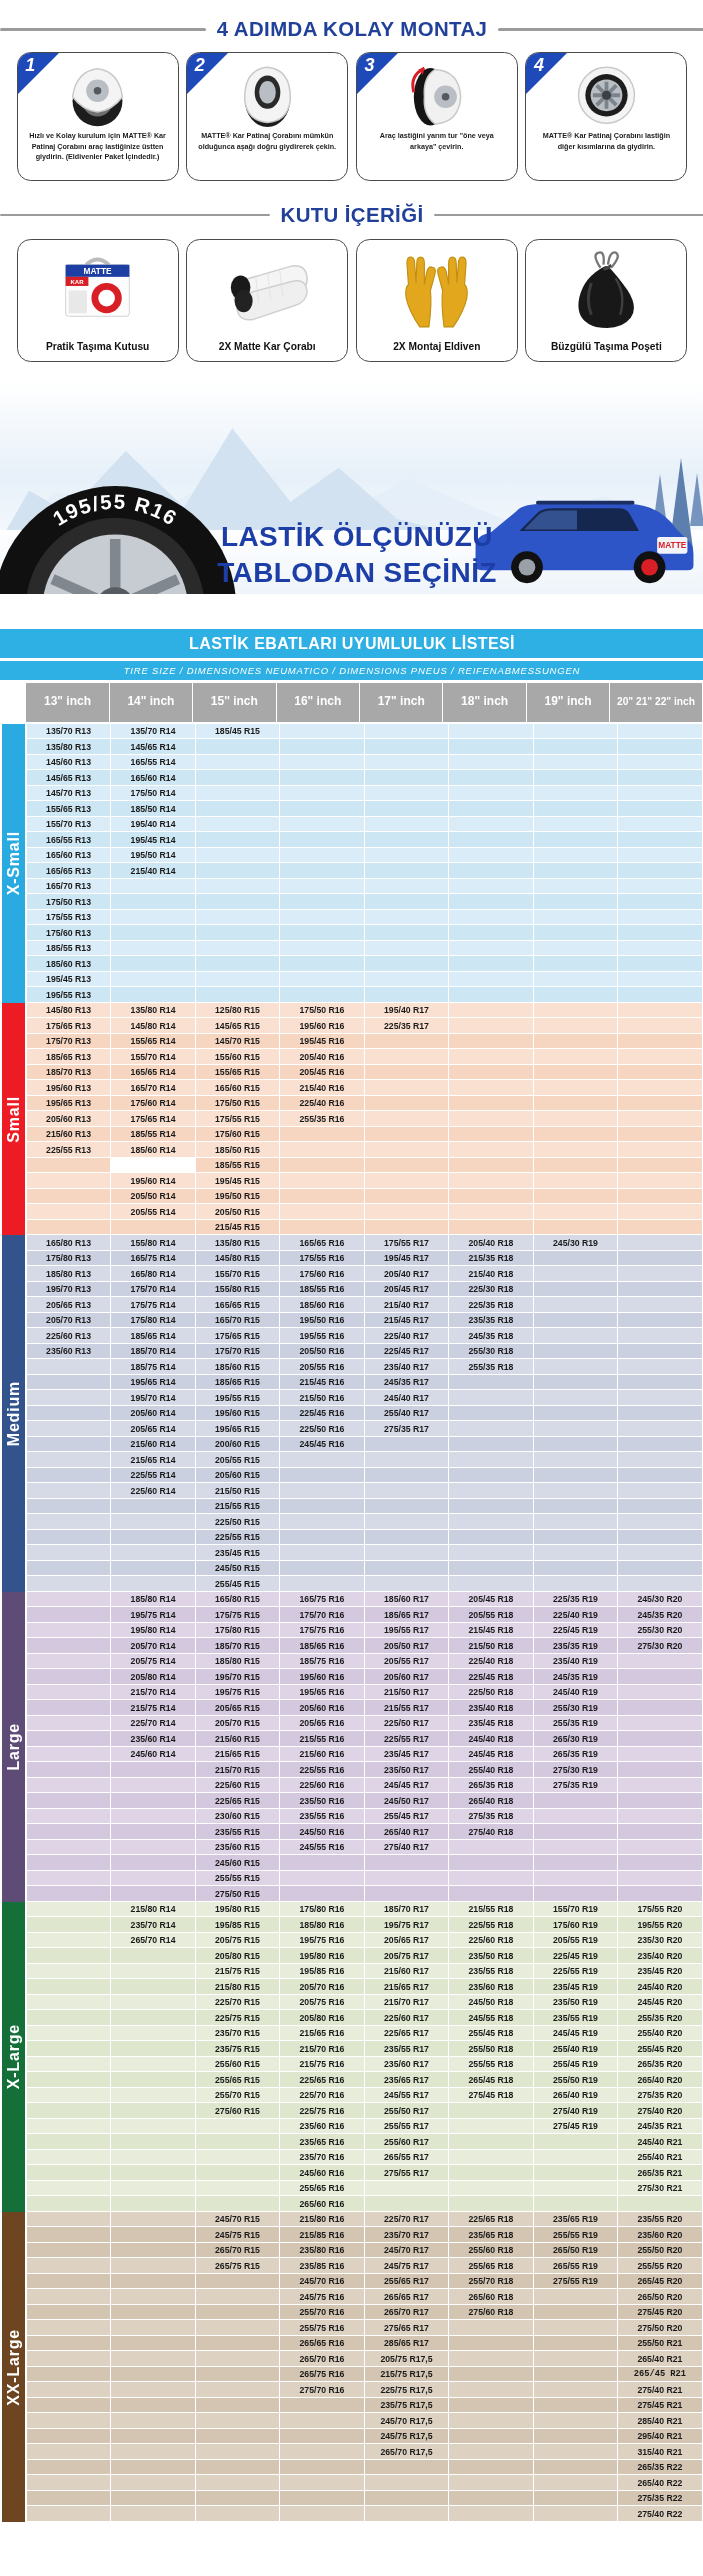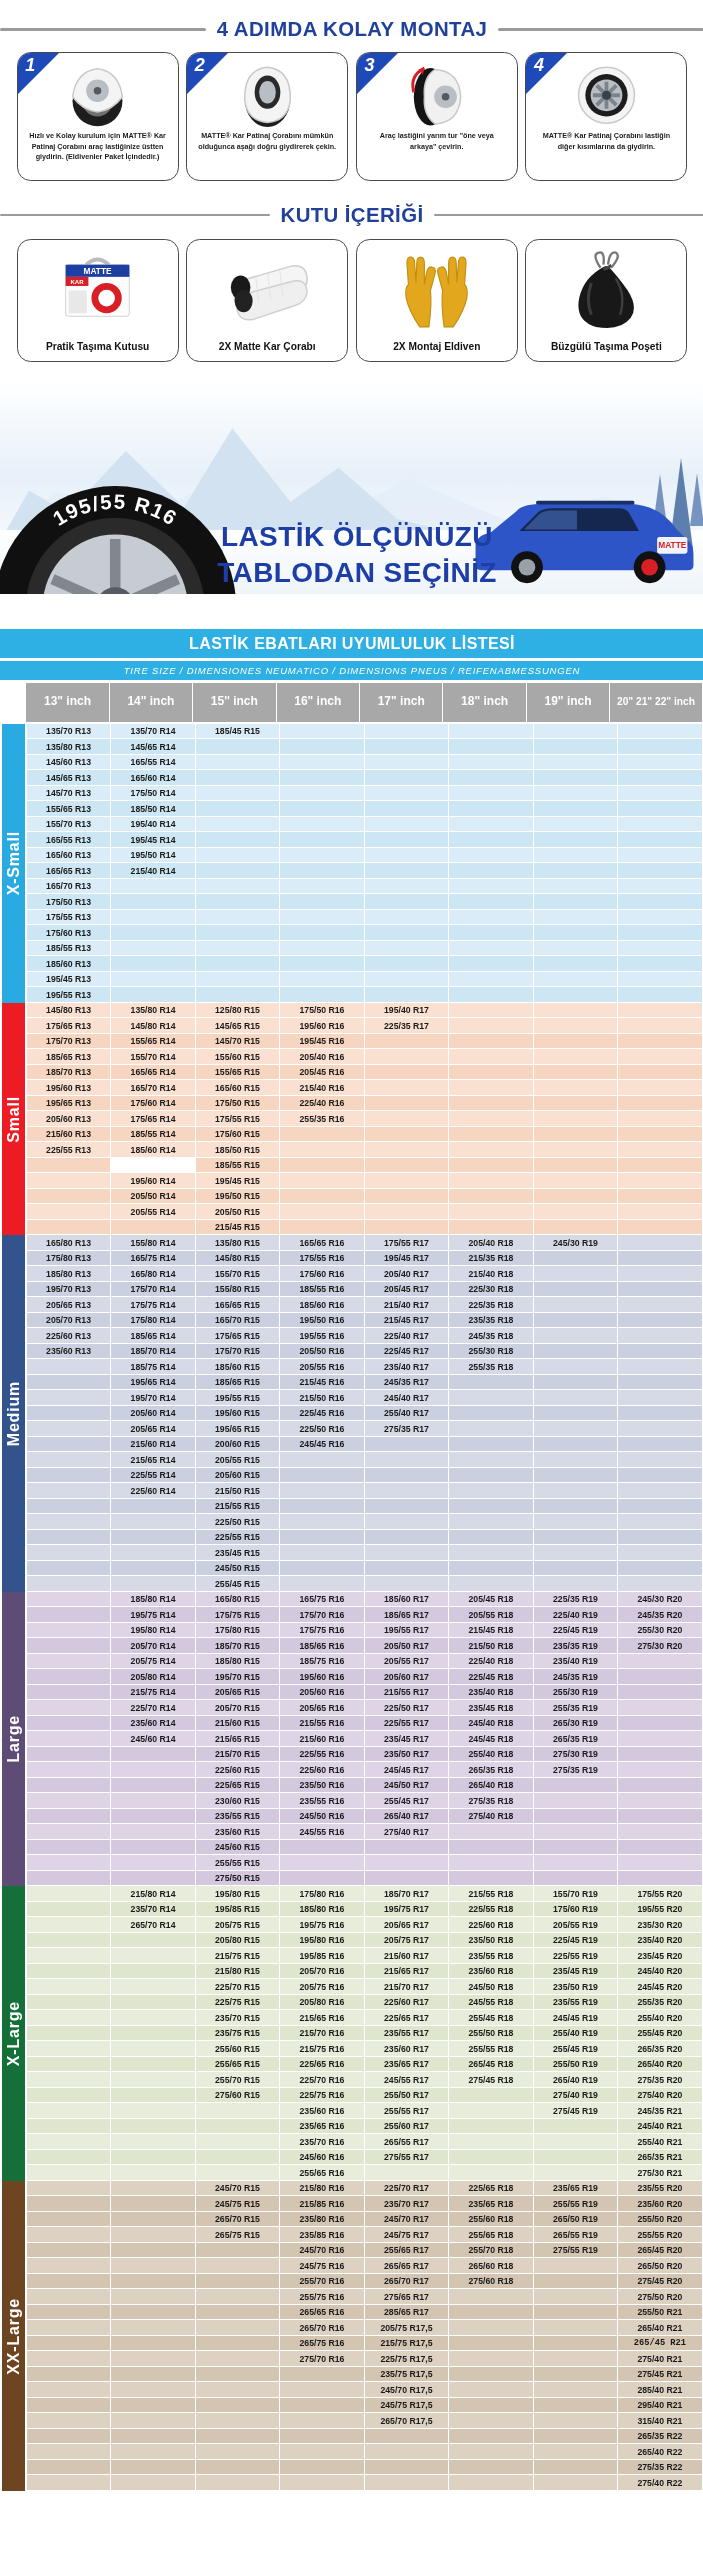--- a/index.html
+++ b/index.html
@@ -896,20 +896,30 @@
             <div class="tcell" style="background: rgb(212, 200, 222);"></div>
             <div class="tcell" style="background: rgb(212, 200, 222);">205/80 R14</div>
             <div class="tcell" style="background: rgb(212, 200, 222);">195/70 R15</div>
             <div class="tcell" style="background: rgb(212, 200, 222);">195/60 R16</div>
             <div class="tcell" style="background: rgb(212, 200, 222);">205/60 R17</div>
             <div class="tcell" style="background: rgb(212, 200, 222);">225/45 R18</div>
             <div class="tcell" style="background: rgb(212, 200, 222);">245/35 R19</div>
             <div class="tcell" style="background: rgb(212, 200, 222);"></div>
           </div>
           <div class="trow">
+            <div class="tcell" style="background: rgb(222, 212, 230);"></div>
+            <div class="tcell" style="background: rgb(222, 212, 230);">215/70 R14</div>
+            <div class="tcell" style="background: rgb(222, 212, 230);">195/75 R15</div>
+            <div class="tcell" style="background: rgb(222, 212, 230);">195/65 R16</div>
+            <div class="tcell" style="background: rgb(222, 212, 230);">215/50 R17</div>
+            <div class="tcell" style="background: rgb(222, 212, 230);">225/50 R18</div>
+            <div class="tcell" style="background: rgb(222, 212, 230);">245/40 R19</div>
+            <div class="tcell" style="background: rgb(222, 212, 230);"></div>
+          </div>
+          <div class="trow">
             <div class="tcell" style="background: rgb(212, 200, 222);"></div>
             <div class="tcell" style="background: rgb(212, 200, 222);">215/75 R14</div>
             <div class="tcell" style="background: rgb(212, 200, 222);">205/65 R15</div>
             <div class="tcell" style="background: rgb(212, 200, 222);">205/60 R16</div>
             <div class="tcell" style="background: rgb(212, 200, 222);">215/55 R17</div>
             <div class="tcell" style="background: rgb(212, 200, 222);">235/40 R18</div>
             <div class="tcell" style="background: rgb(212, 200, 222);">255/30 R19</div>
             <div class="tcell" style="background: rgb(212, 200, 222);"></div>
           </div>
           <div class="trow">
@@ -1222,20 +1232,30 @@
           <div class="trow">
             <div class="tcell" style="background: rgb(231, 237, 218);"></div>
             <div class="tcell" style="background: rgb(231, 237, 218);"></div>
             <div class="tcell" style="background: rgb(231, 237, 218);"></div>
             <div class="tcell" style="background: rgb(231, 237, 218);">255/65 R16</div>
             <div class="tcell" style="background: rgb(231, 237, 218);"></div>
             <div class="tcell" style="background: rgb(231, 237, 218);"></div>
             <div class="tcell" style="background: rgb(231, 237, 218);"></div>
             <div class="tcell" style="background: rgb(231, 237, 218);">275/30 R21</div>
           </div>
+          <div class="trow">
+            <div class="tcell" style="background: rgb(222, 230, 205);"></div>
+            <div class="tcell" style="background: rgb(222, 230, 205);"></div>
+            <div class="tcell" style="background: rgb(222, 230, 205);"></div>
+            <div class="tcell" style="background: rgb(222, 230, 205);">265/60 R16</div>
+            <div class="tcell" style="background: rgb(222, 230, 205);"></div>
+            <div class="tcell" style="background: rgb(222, 230, 205);"></div>
+            <div class="tcell" style="background: rgb(222, 230, 205);"></div>
+            <div class="tcell" style="background: rgb(222, 230, 205);"></div>
+          </div>
         </div>
       </div>
       <div class="tsec">
         <div class="secbar" style="background: rgb(110, 69, 33);">
           <span>XX-Large</span>
         </div>
         <div class="secrows">
           <div class="trow">
             <div class="tcell" style="background: rgb(221, 209, 193);"></div>
             <div class="tcell" style="background: rgb(221, 209, 193);"></div>

